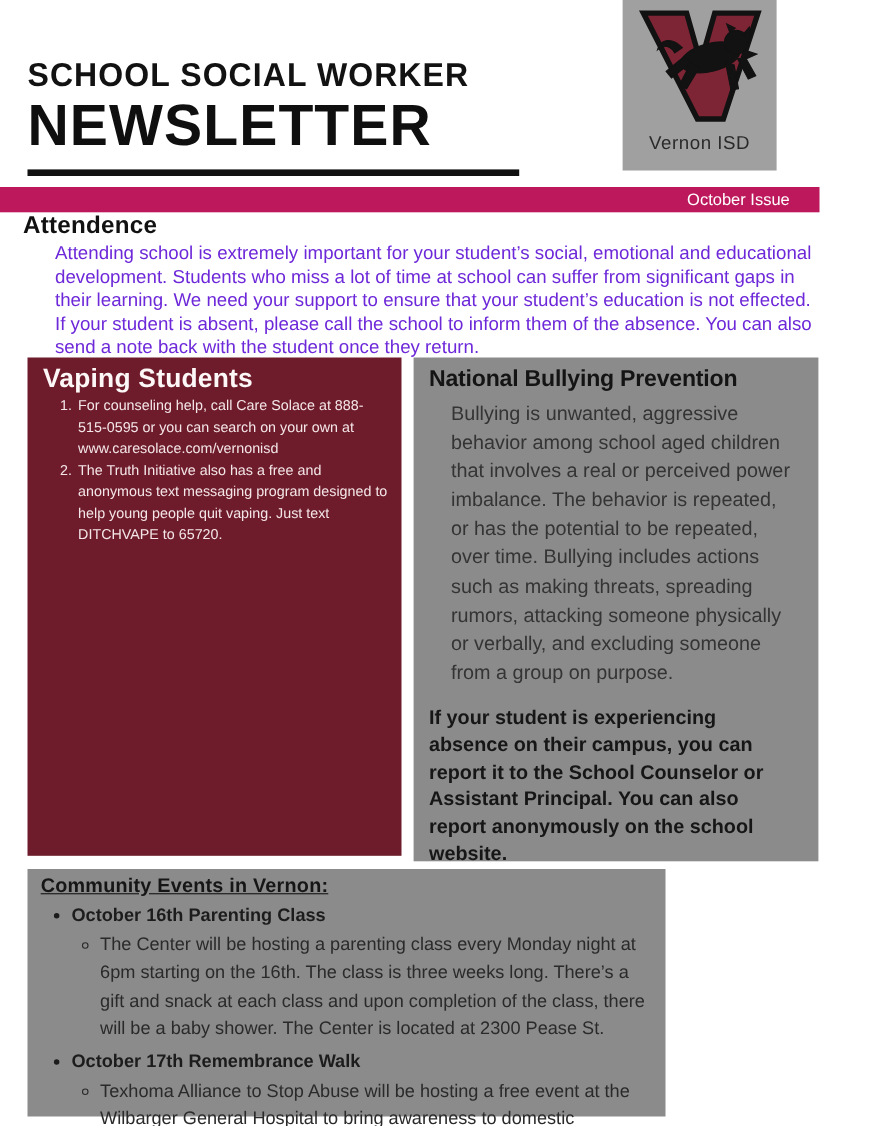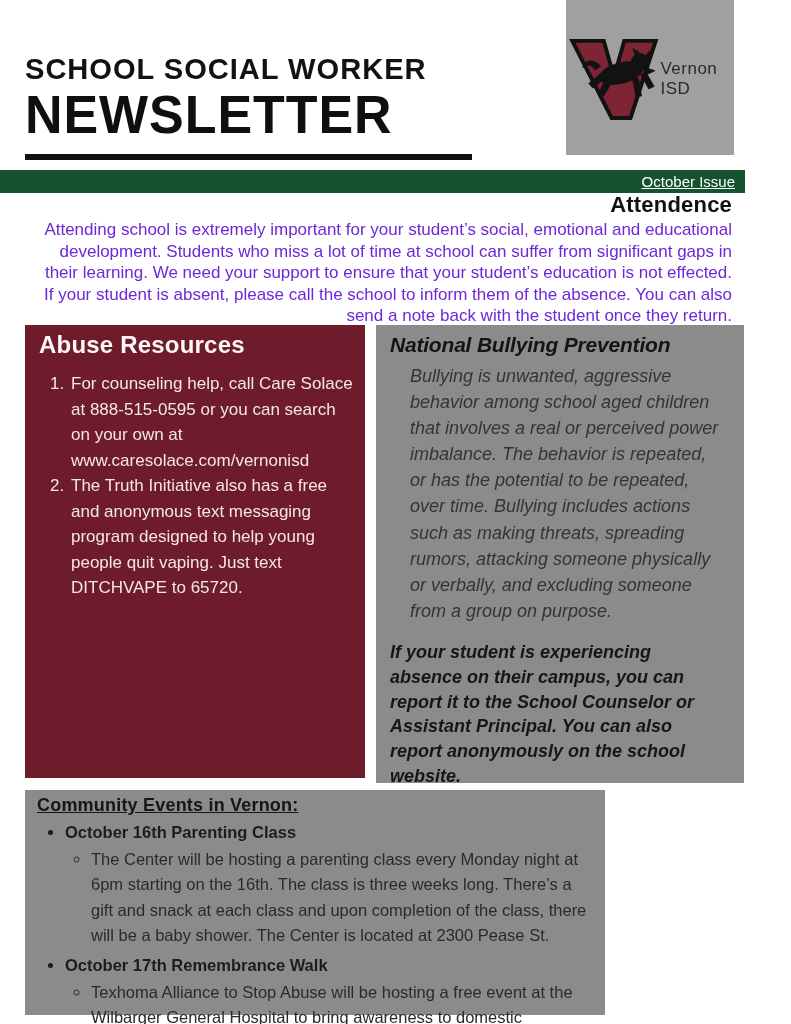--- a/index.html
+++ b/index.html
@@ -22,62 +22,62 @@
   .title-line2 {
     font-size:53px; font-weight:800; letter-spacing:1px; color:#0f0f0f;
     transform:scaleX(0.98); transform-origin:left;
     white-space:nowrap; margin-top:-2px;
   }
   .title-underline {
     width:447px; height:6px; background:#111111; margin-top:9px;
   }
 
   .logo-box {
-    position:absolute; left:566px; top:0; width:168px; height:155px;
+    position:absolute; left:566px; top:0; width:140px; height:155px;
     background:#a0a0a0;
-    display:flex; flex-direction:row; align-items:center; justify-content:flex-start;
+    display:flex; flex-direction:column; align-items:center; justify-content:flex-start;
   }
   .logo-art { width:118px; height:112px; margin-top:6px; }
   .logo-caption { font-size:17px; color:#2a2a2a; letter-spacing:0.5px; margin-top:2px; }
 
   .issue-bar {
     position:absolute; left:0; top:170px; width:745px; height:23px;
-    background:#14532d; color:#ffffff;
-    font-size:15px; line-height:23px; text-align:right; padding-right:10px;text-decoration:underline;
+    background:#be185d; color:#ffffff;
+    font-size:15px; line-height:23px; text-align:right; padding-right:27px;
   }
 
   
-  .attendance { position:absolute; left:10px; top:192px; width:722px;text-align:right; }
+  .attendance { position:absolute; left:21px; top:192px; width:722px; }
   .attendance h2 {
     font-size:22px; font-weight:800; color:#111111; letter-spacing:0.2px;
   }
   .attendance p {
     font-size:17px; line-height:1.27; color:#6d28d9; margin-top:1px;margin-left:29px;
   }
 
   
   .vaping-box {
     position:absolute; left:25px; top:325px; width:340px; height:453px;
     background:#6e1c2b; color:#f4e6e8; padding:6px 10px 0 14px;
   }
   .vaping-box h3 {
     font-size:24px; font-weight:800; color:#fdf7f7; letter-spacing:0.2px;
   }
   .vaping-box .intro {
     font-size:18px; line-height:1.5; margin-top:2px;
   }
   .vaping-box ol {
-    margin-top:12px; padding-left:30px;
-    font-size:17px; line-height:1.5;
+    padding-left:30px;
+    font-size:13px; line-height:1.5;
   }
   .vaping-box ol li { padding-left:2px; }
 
   .bullying-box {
     position:absolute; left:376px; top:325px; width:368px; height:458px;
-    background:#8b8b8b; padding:8px 24px 0 14px;font-style:italic;
+    background:#8b8b8b; padding:8px 24px 0 14px;
   }
   .bullying-box h3 {
     font-size:21px; font-weight:800; color:#141414; letter-spacing:-0.2px;
     white-space:nowrap;
   }
   .bullying-box .bully-body {
     font-size:18px; line-height:1.45; color:#343434; margin-top:6px;margin-left:20px;
   }
   .bullying-box .bully-callout {
     font-size:18px; line-height:1.38; color:#161616; font-weight:700; margin-top:16px;
@@ -132,21 +132,21 @@
 <div class="issue-bar">
   <span>October Issue</span>
 </div>
 
 <div class="attendance">
   <h2>Attendence</h2>
   <p>Attending school is extremely important for your student’s social, emotional and educational development. Students who miss a lot of time at school can suffer from significant gaps in their learning. We need your support to ensure that your student’s education is not effected. If your student is absent, please call the school to inform them of the absence. You can also send a note back with the student once they return.</p>
 </div>
 
 <div class="vaping-box">
-  <h3>Abuse Resources</h3>
+  <h3>Vaping Students</h3>
   <ol>
     <li>For counseling help, call Care Solace at 888-515-0595 or you can search on your own at www.caresolace.com/vernonisd</li>
     <li>The Truth Initiative also has a free and anonymous text messaging program designed to help young people quit vaping. Just text DITCHVAPE to 65720.</li>
   </ol>
 </div>
 
 <div class="bullying-box">
   <h3>National Bullying Prevention</h3>
   <p class="bully-body">Bullying is unwanted, aggressive behavior among school aged children that involves a real or perceived power imbalance. The behavior is repeated, or has the potential to be repeated, over time. Bullying includes actions such as making threats, spreading rumors, attacking someone physically or verbally, and excluding someone from a group on purpose.</p>
   <p class="bully-callout">If your student is experiencing absence on their campus, you can report it to the School Counselor  or Assistant Principal. You can also report anonymously on the school website.</p>

